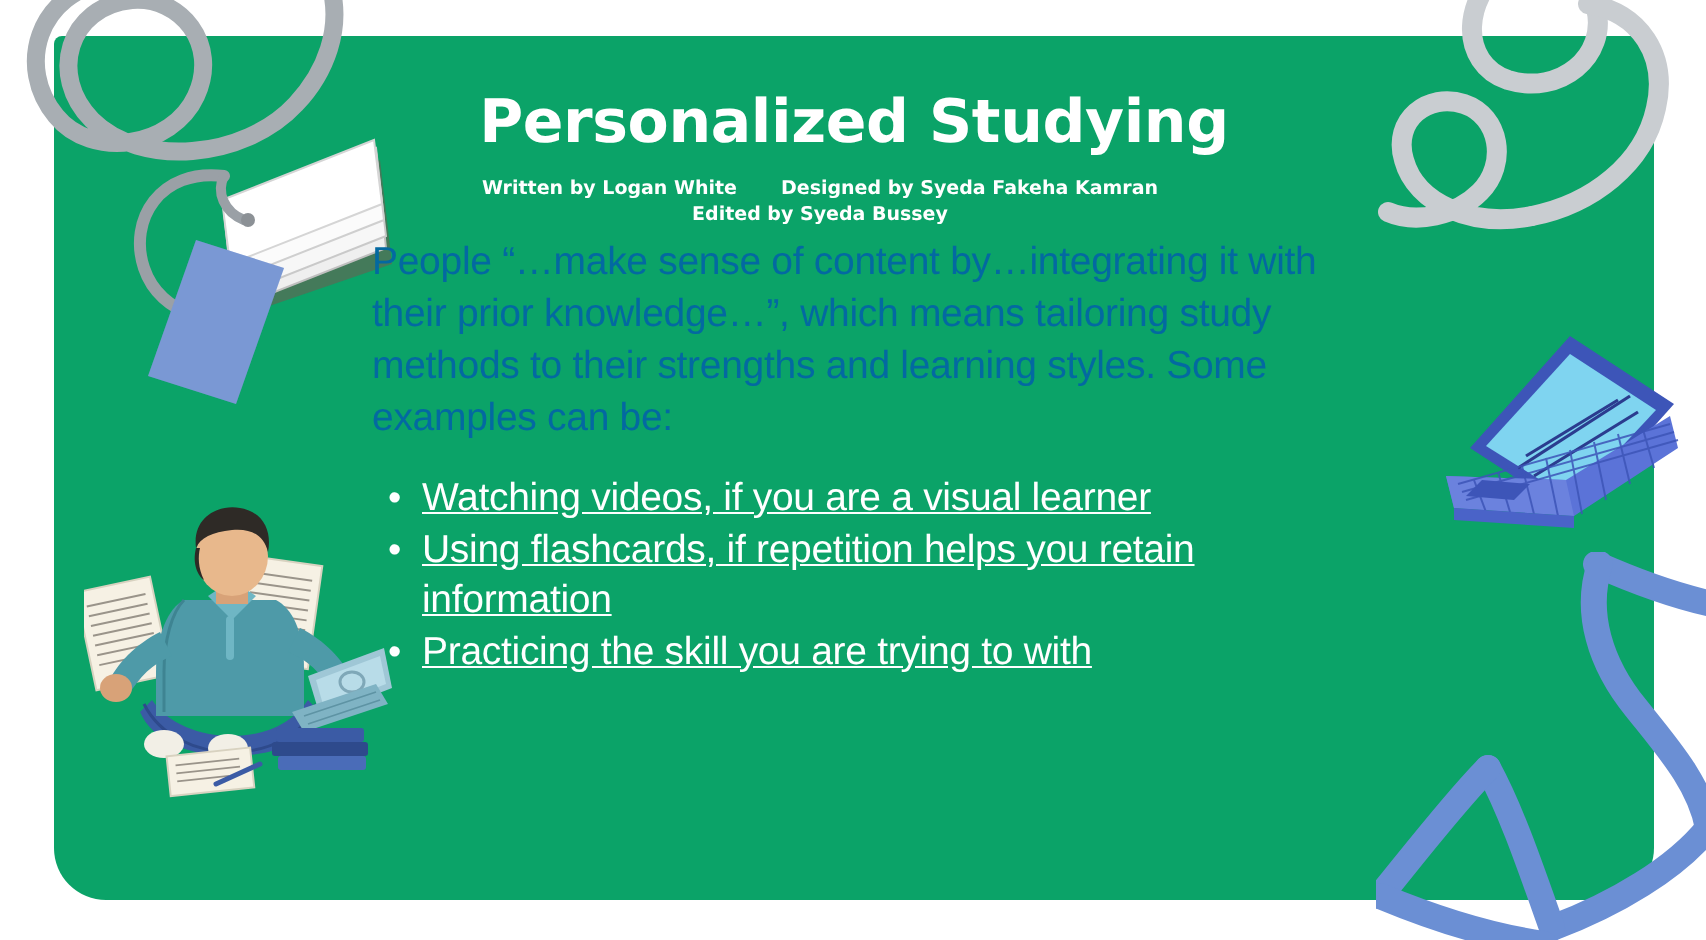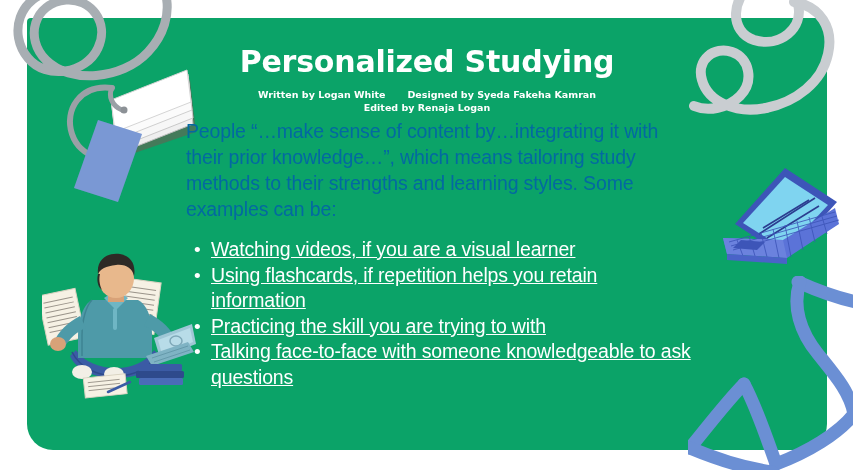--- a/index.html
+++ b/index.html
@@ -61,21 +61,21 @@
     font-family: "DejaVu Sans", sans-serif;
     font-weight: bold;
     font-size: 30px;
     letter-spacing: -0.2px;
     line-height: 36px;
     white-space: nowrap;
   }
 
   .credits {
     position: absolute;
-    left: 27px;
+    left: 10px;
     top: 88px;
     width: 800px;
     text-align: center;
     color: #ffffff;
     font-family: "DejaVu Sans", sans-serif;
     font-weight: bold;
     font-size: 9.5px;
     line-height: 13px;
   }
   .credits .line1 span { display: inline-block; }
@@ -290,26 +290,25 @@
     </svg>
   </div>
 
   <div class="title">Personalized Studying</div>
 
   <div class="credits">
     <div class="line1">
       <span>Written by Logan White</span><span class="sep"></span><span>Designed by Syeda Fakeha Kamran</span>
     </div>
     <div class="line2">
-      <span>Edited by Renaja Logan</span>
+      <span>Edited by Syeda Bussey</span>
     </div>
   </div>
 
   <div class="paragraph">People “…make sense of content by…integrating it with their prior knowledge…”, which means tailoring study methods to their strengths and learning styles. Some examples can be:</div>
 
   <ul class="bullets" id="bullet-list">
       <li>Watching videos, if you are a visual learner</li>
       <li>Using flashcards, if repetition helps you retain information</li>
       <li>Practicing the skill you are trying to with</li>
-      <li>Talking face-to-face with someone knowledgeable to ask questions</li>
     </ul>
 
 </div>
 
 </body></html>

